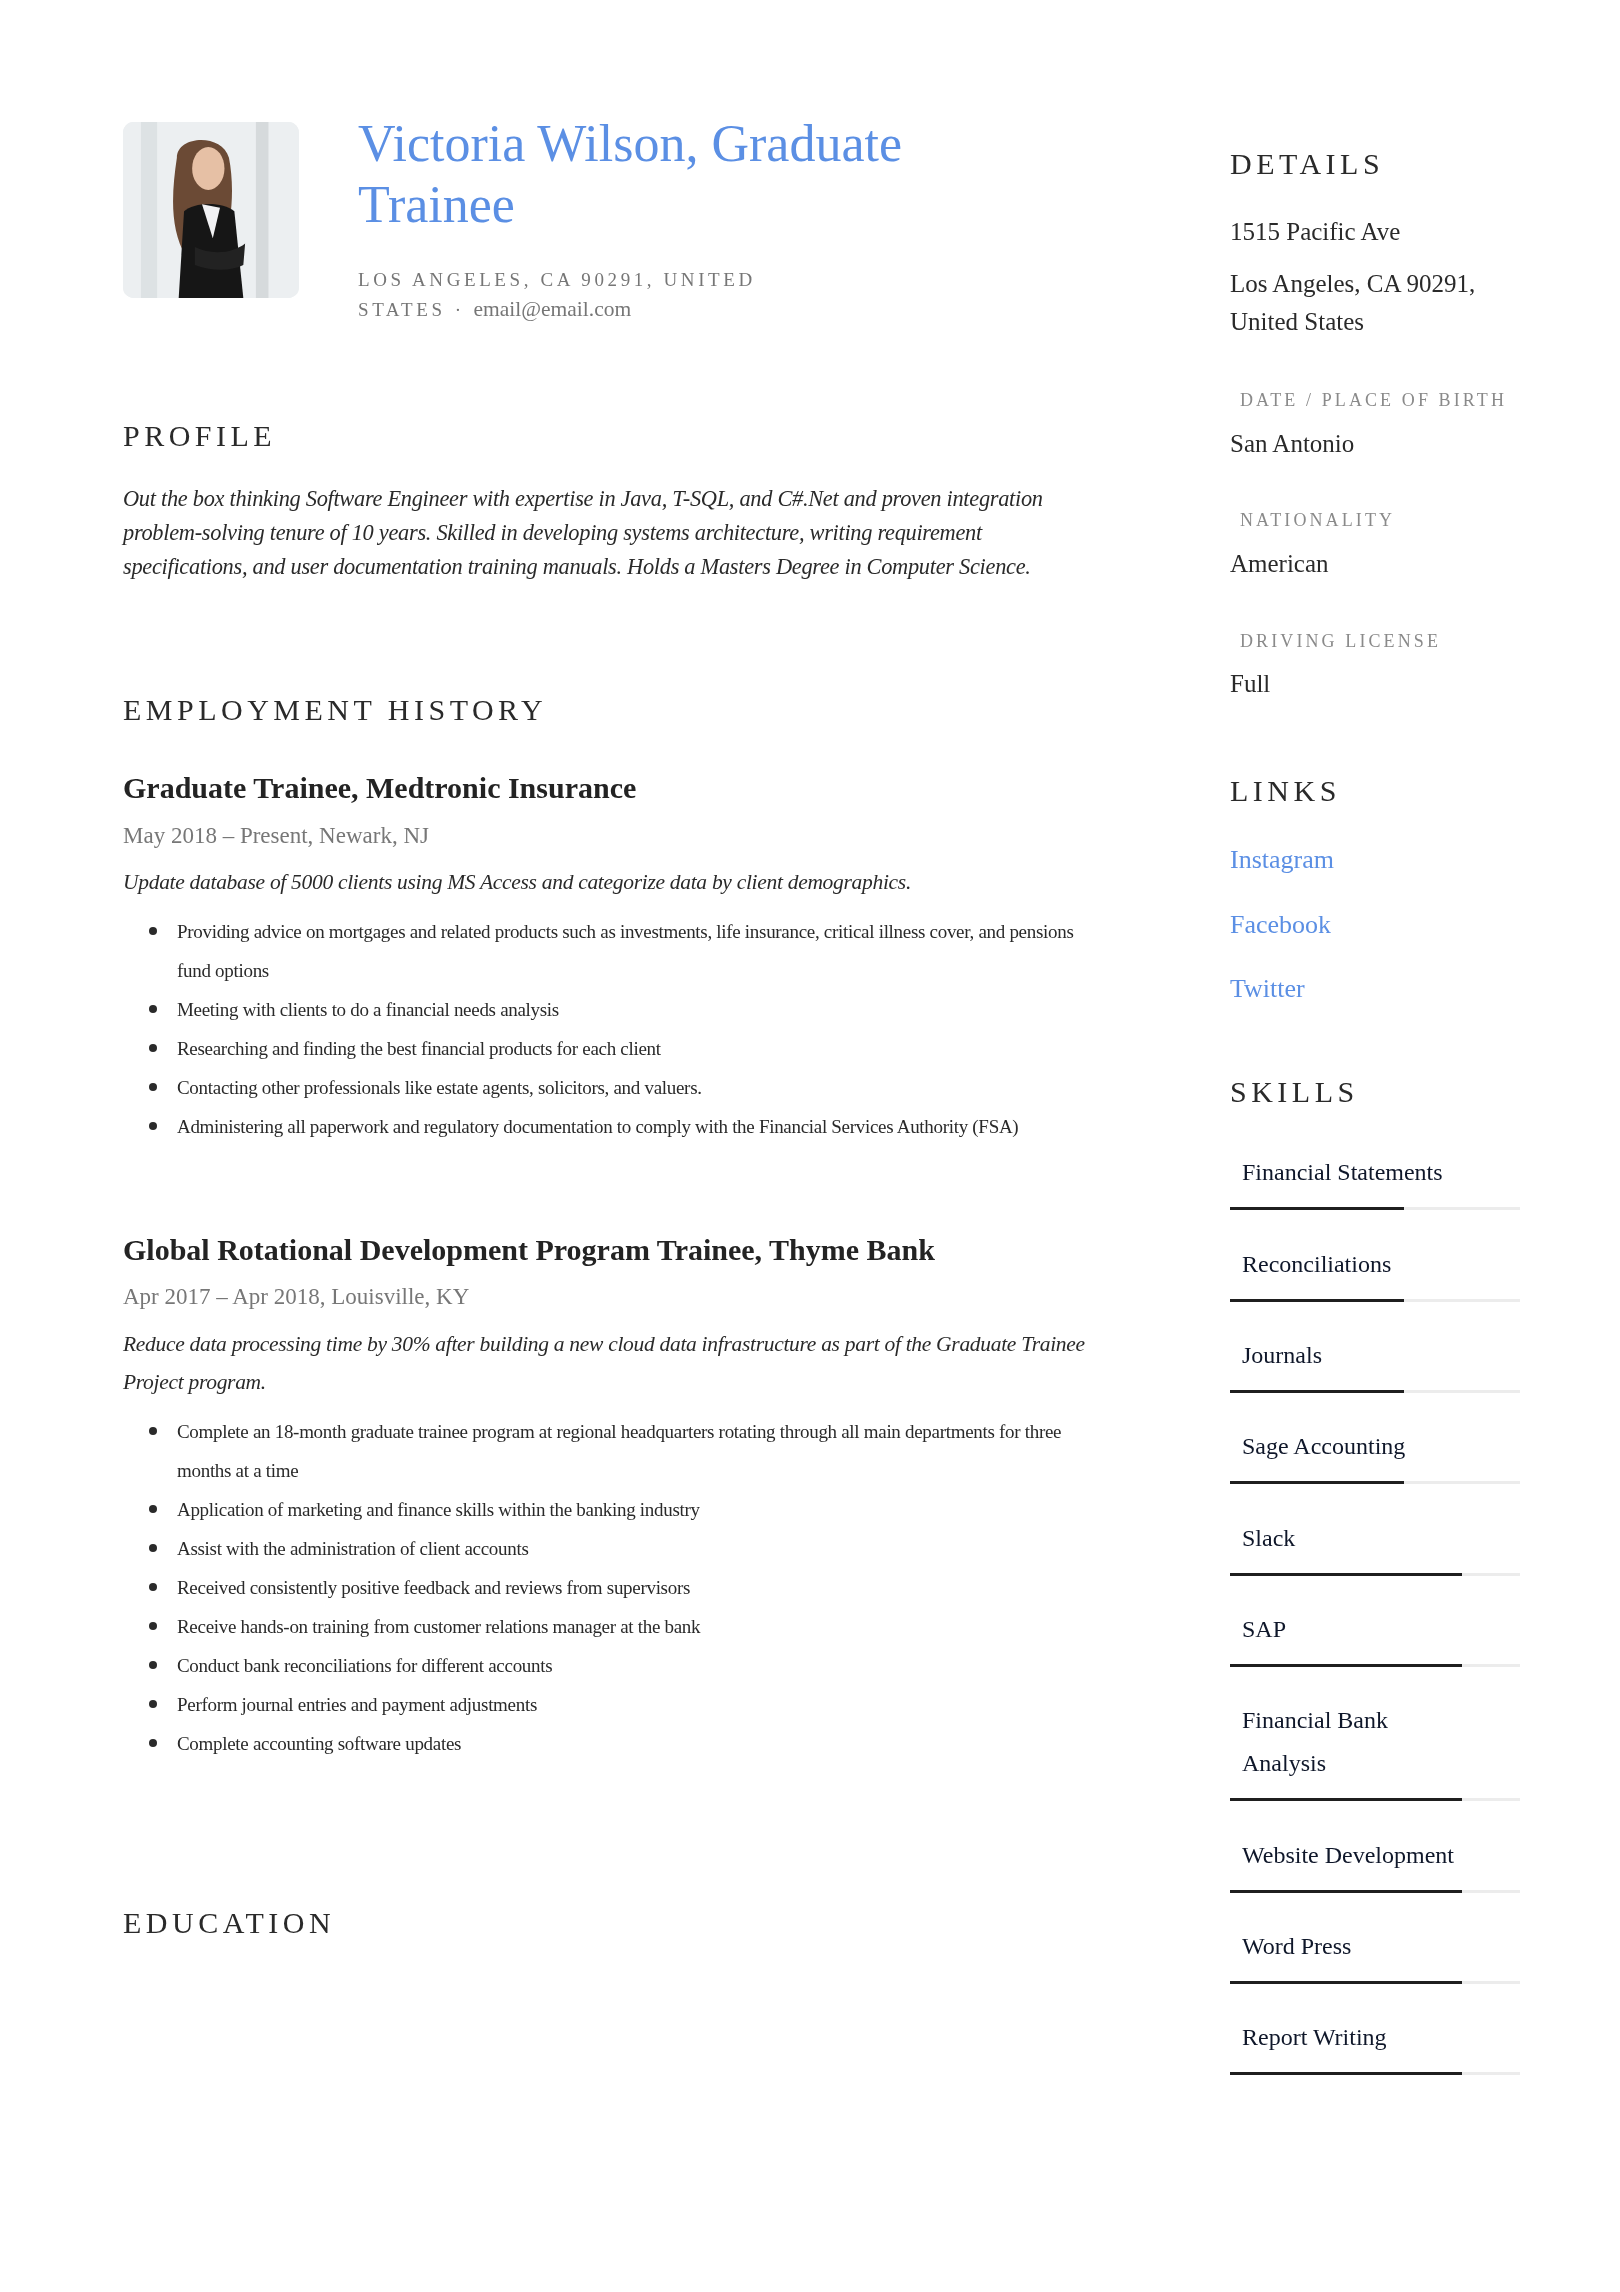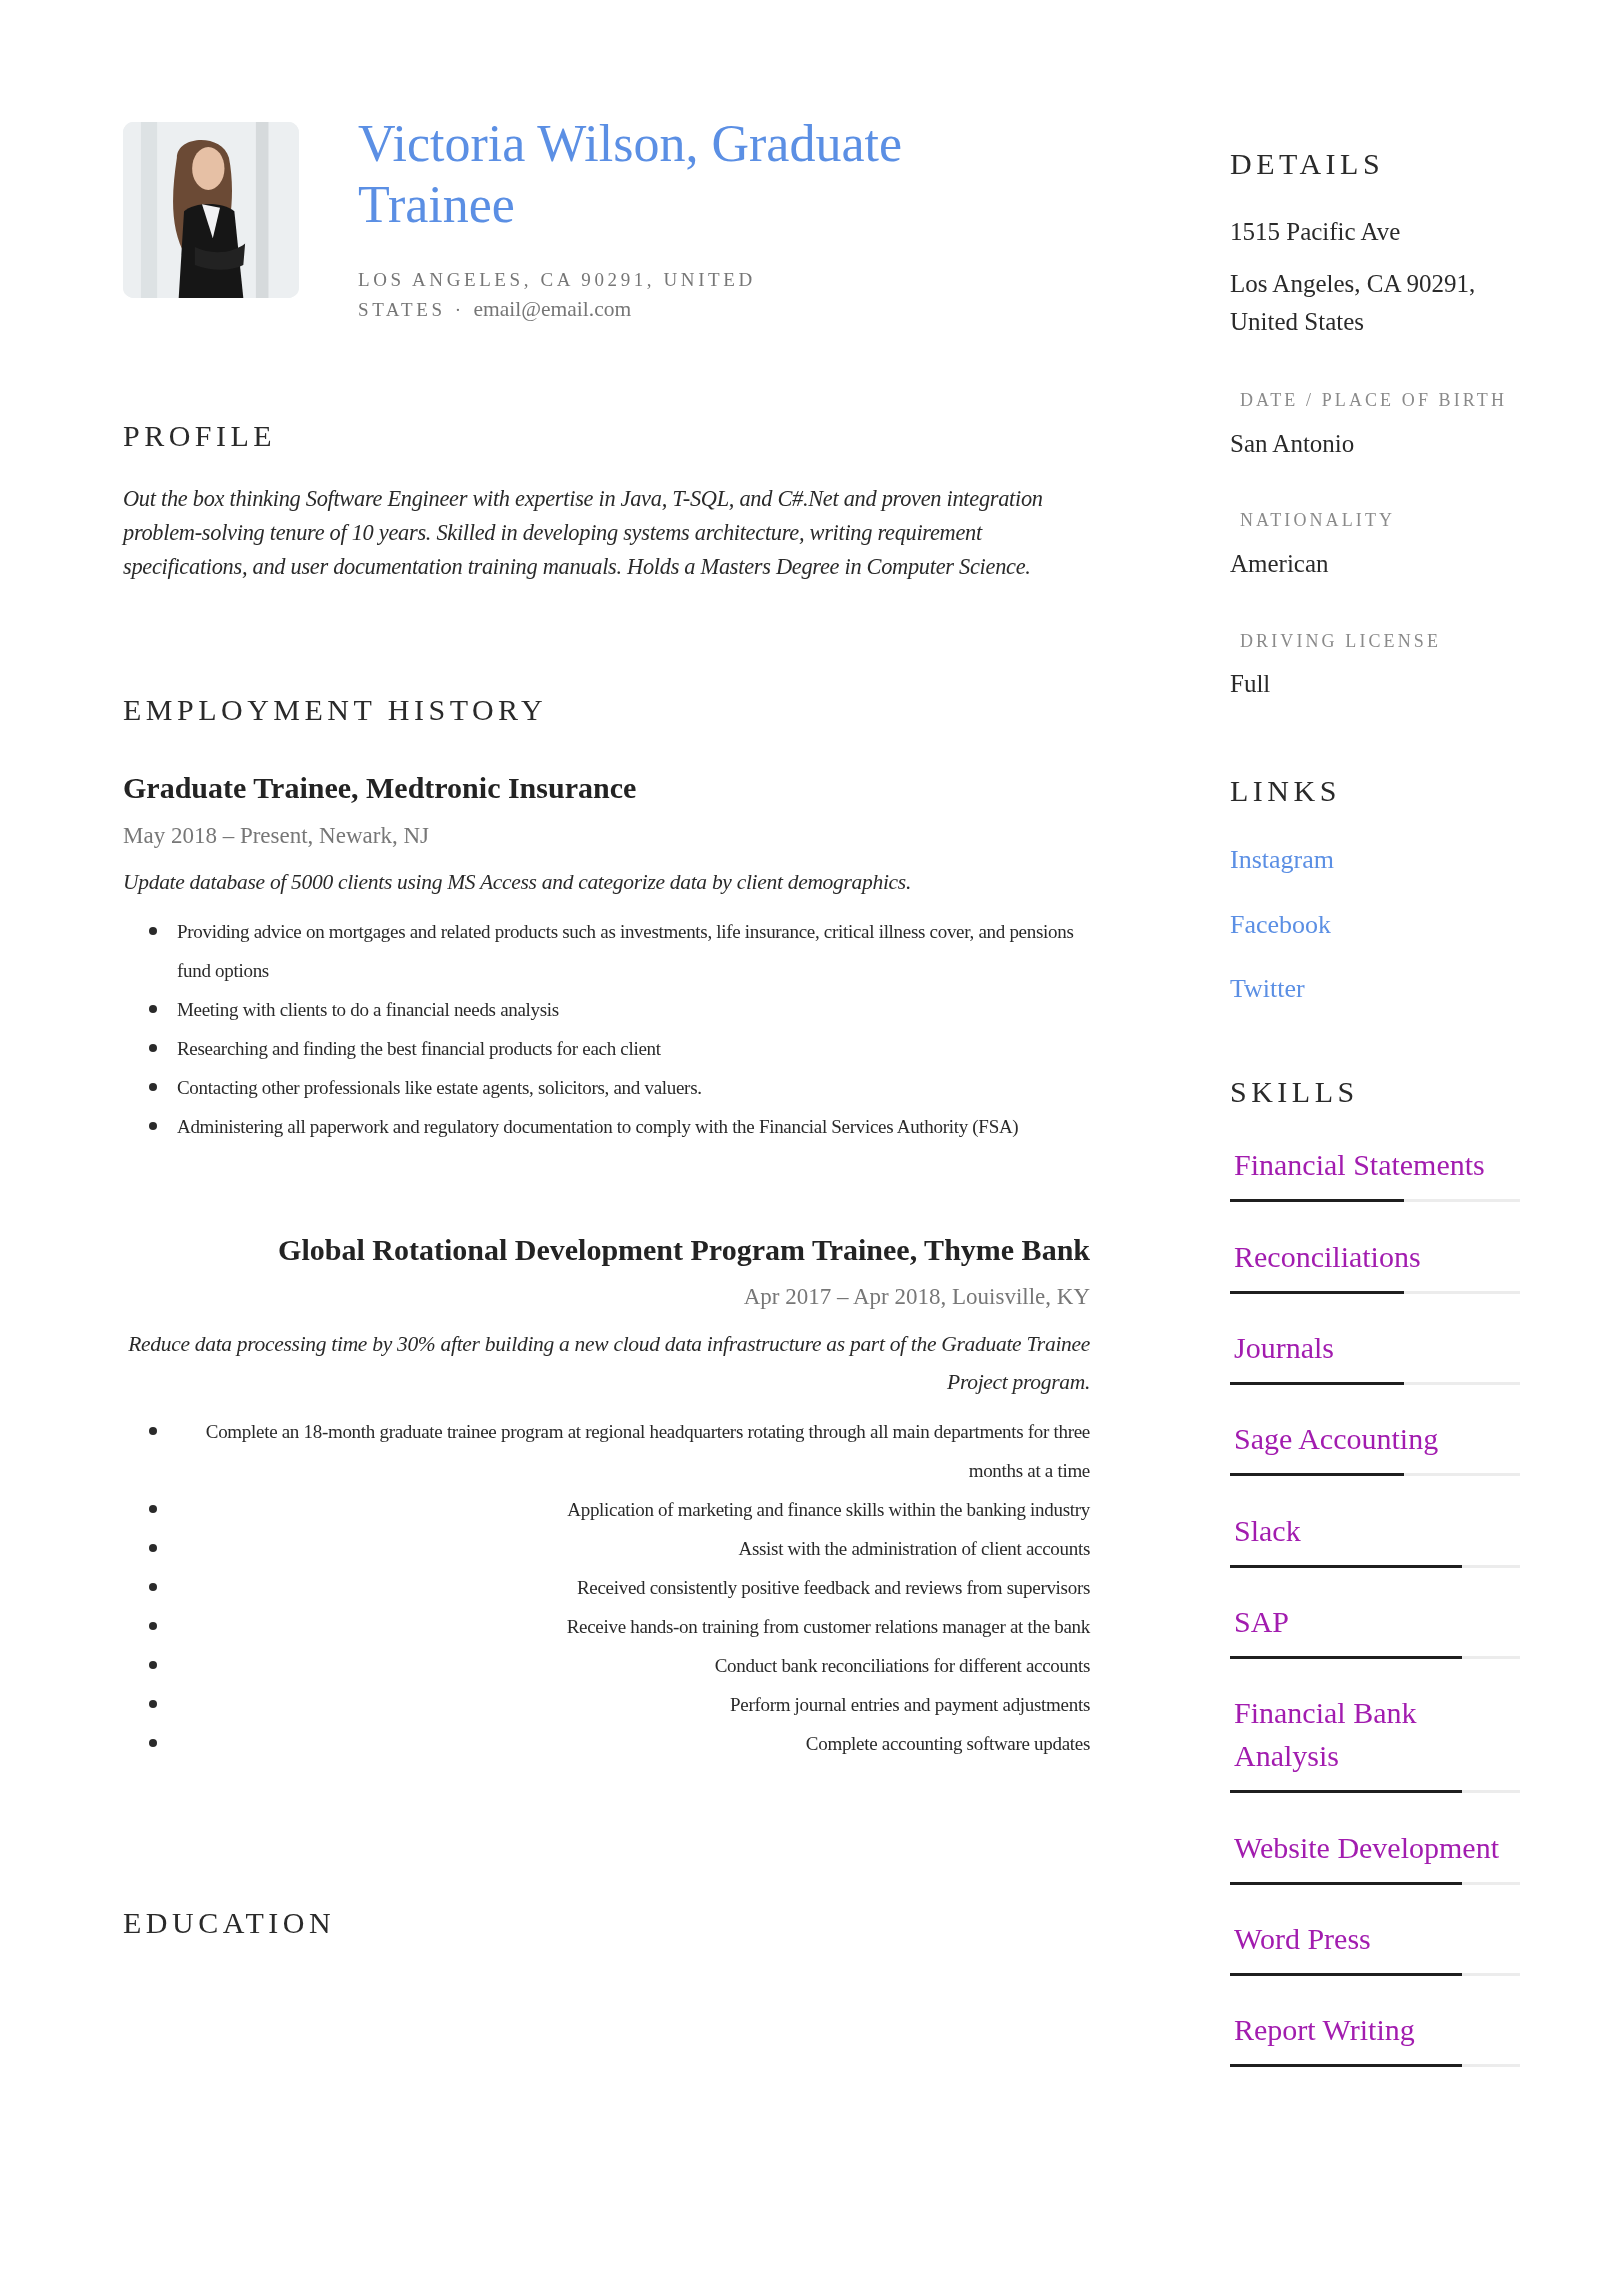--- a/index.html
+++ b/index.html
@@ -26,36 +26,36 @@
   .job-summary { font-style: italic; font-size: 21.5px; line-height: 38px; margin: 0; color: #2a2a2a; letter-spacing: -0.3px; }
   .job ul { list-style: none; margin: 0; padding: 0; }
   .job li { position: relative; padding-left: 54px; font-size: 19px; line-height: 39px; color: #2a2a2a; letter-spacing: -0.3px; }
   .job li .dot { position: absolute; left: 26px; top: 15px; width: 8px; height: 8px; border-radius: 50%; background: #2a2a2a; }
 
   .job1 { top: 763px; }
   .job1 .job-meta { margin-top: 5.4px; }
   .job1 .job-summary { margin-top: 9px; }
   .job1 ul { margin-top: 10.7px; }
 
-  .job2 { top: 1225px; text-align: right; }
+  .job2 { top: 1225px; }
   .job2 .job-meta { margin-top: 3.6px; }
   .job2 .job-summary { margin-top: 10.7px; }
   .job2 ul { margin-top: 10.7px; }
 
   .edu-title { position: absolute; left: 123px; top: 1906px; }
 
   
   .right { position: absolute; left: 1230px; width: 296px; }
   .r-title { font-size: 30px; letter-spacing: 4.5px; text-transform: uppercase; color: #2a2a2a; margin: 0; font-weight: 400; }
   .r-value { font-size: 25px; line-height: 38px; color: #2a2a2a; margin: 0; }
   .r-label { font-size: 18px; letter-spacing: 3.1px; color: #8a8a8a; text-transform: uppercase; margin: 10px; }
   .link { font-size: 26px; color: #5b8fe4; text-decoration: none; display: block; }
 
   .skill { position: absolute; left: 1230px; width: 290px; }
-  .skill-name { font-size: 30px; line-height: 43px; color: #a21caf; margin: 4px; }
+  .skill-name { font-size: 24px; line-height: 43px; color: #0f172a; margin: 12px; }
   .skill-bar { position: relative; height: 3.6px; background: #ececec; margin-top: 12.5px; }
   .skill-fill { position: absolute; left: 0; top: 0; height: 3.6px; background: #1f1f1f; }
 </style>
 </head>
 <body>
 
 <div class="abs photo">
   <svg viewBox="0 0 196 197" preserveAspectRatio="none">
     <rect x="0" y="0" width="196" height="197" fill="#eceff1"></rect>
     <rect x="20" y="0" width="18" height="197" fill="#dde2e4"></rect>

